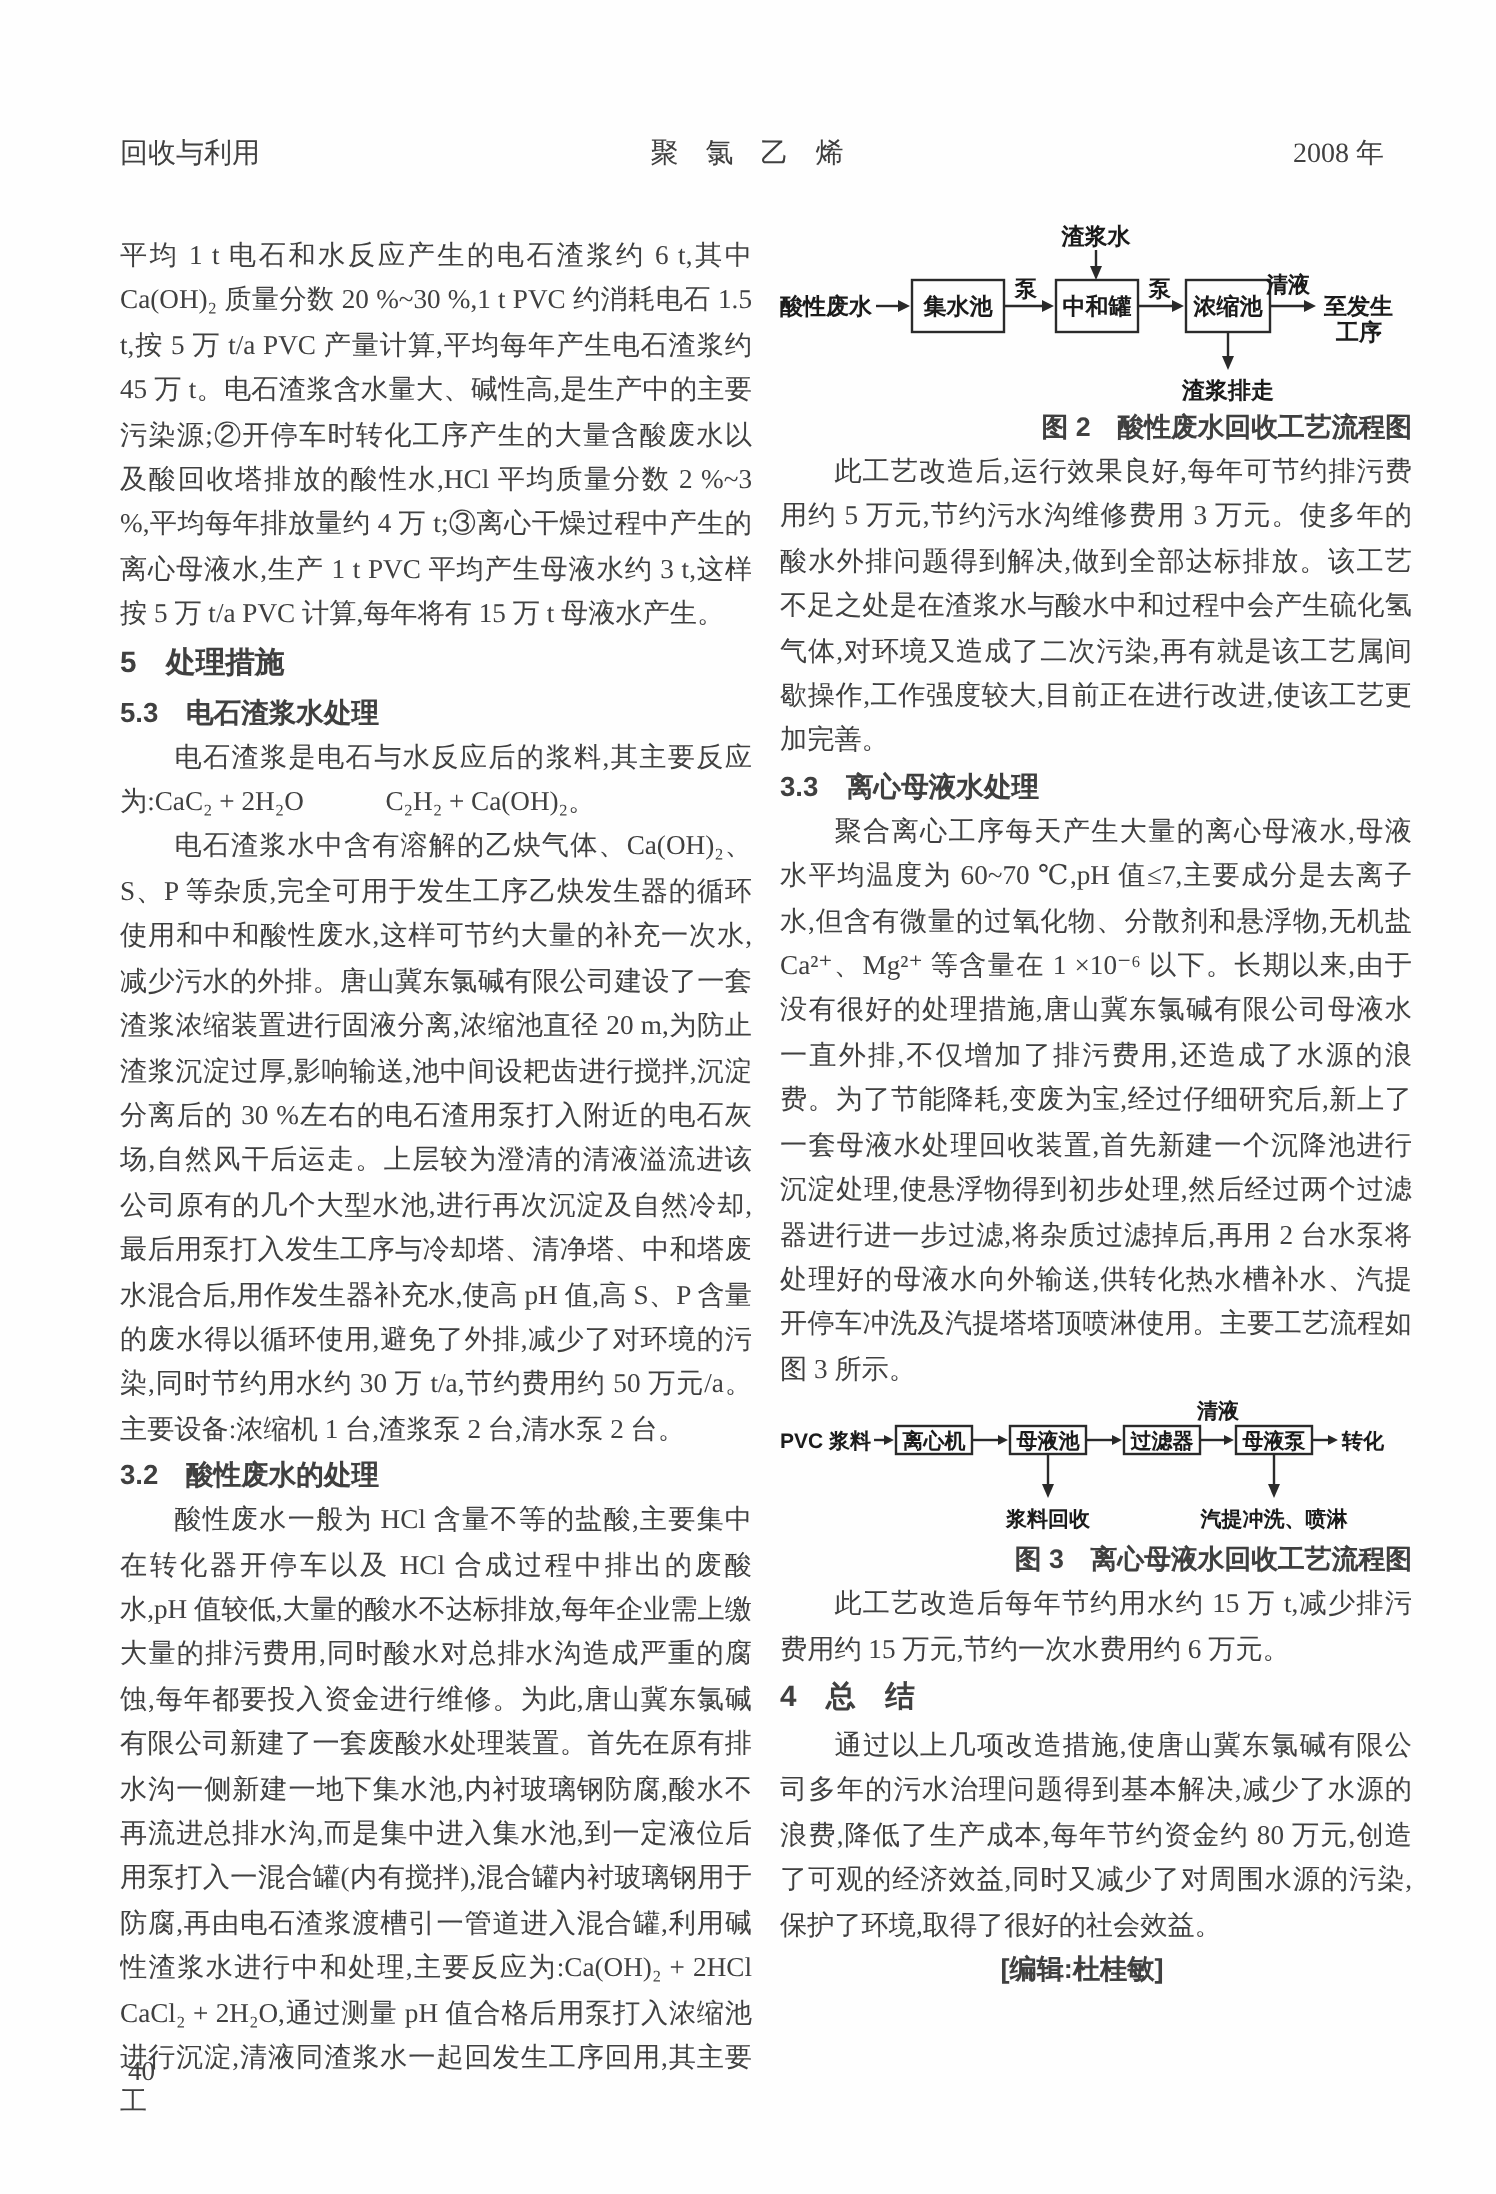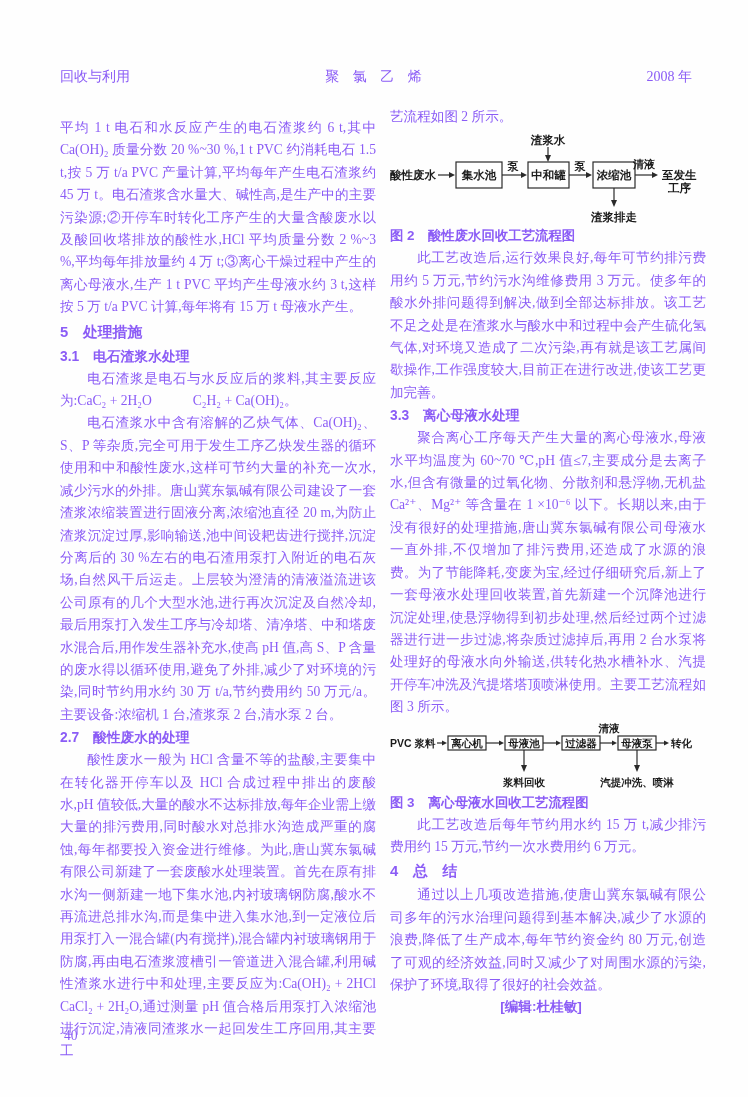--- a/index.html
+++ b/index.html
@@ -2,21 +2,21 @@
 <html lang="zh"><head>
 <meta charset="utf-8">
 <style>
   * { margin:0; padding:0; box-sizing:border-box; }
   html,body { background:#e8e8e8; }
   .page {
     position:relative;
     width:748px; height:1097px;
     background:#fefefe;
     overflow:hidden;
-    color:#8b5cf6;
+    color:#404040;
     font-family:"Liberation Serif","DejaVu Serif",serif;
   }
   
   .hdr { position:absolute; left:60px; top:68px; width:632px; height:20px; font-size:14px; }
   .hdr .h-left  { position:absolute; left:0; top:0; }
   .hdr .h-center{ position:absolute; left:0; right:0; text-align:center; letter-spacing:5px; }
   .hdr .h-right { position:absolute; right:0; top:0; }
   
   .col { position:absolute; top:106px; width:316px; font-size:13.6px; line-height:22.4px; text-align:justify; }
   .col-left  { left:60px;  height:960px; overflow:hidden;margin-top:11px; }
@@ -30,21 +30,21 @@
   }
   h3.sub {
     font-family:"Liberation Sans","DejaVu Sans",sans-serif;
     font-size:13.8px; font-weight:bold; line-height:23px;
     text-align:left;
   }
   .figure { margin:3px 0 0 0; }
   .figure svg { display:block; }
   .fig-caption {
     font-family:"Liberation Sans","DejaVu Sans",sans-serif;
-    font-weight:bold; font-size:13.4px; text-align:left; text-indent:0;
+    font-weight:bold; font-size:13.4px; text-align:right; text-indent:0;
     line-height:22px;
   }
   .diagram-text {
     font-family:"Liberation Sans","DejaVu Sans",sans-serif;
     font-weight:bold; fill:#1b1b1b;
   }
   .d-box { fill:none; stroke:#2a2a2a; stroke-width:1.2; }
   .d-line { stroke:#2a2a2a; stroke-width:1.2; }
   .d-head { fill:#2a2a2a; stroke:none; }
   .editor {
@@ -60,29 +60,28 @@
 
   <div class="hdr">
     <span class="h-left">回收与利用</span>
     <span class="h-center">聚 氯 乙 烯</span>
     <span class="h-right">2008 年</span>
   </div>
 
   <div class="col col-left">
     <p class="noindent">平均 1 t 电石和水反应产生的电石渣浆约 6 t,其中 Ca(OH)₂ 质量分数 20 %~30 %,1 t PVC 约消耗电石 1.5 t,按 5 万 t/a PVC 产量计算,平均每年产生电石渣浆约 45 万 t。电石渣浆含水量大、碱性高,是生产中的主要污染源;②开停车时转化工序产生的大量含酸废水以及酸回收塔排放的酸性水,HCl 平均质量分数 2 %~3 %,平均每年排放量约 4 万 t;③离心干燥过程中产生的离心母液水,生产 1 t PVC 平均产生母液水约 3 t,这样按 5 万 t/a PVC 计算,每年将有 15 万 t 母液水产生。</p>
     <h2 class="sec">5　处理措施</h2>
-    <h3 class="sub">3.1　电石渣浆水处理</h3>
+    <h3 class="sub">5.3　电石渣浆水处理</h3>
     <p>电石渣浆是电石与水反应后的浆料,其主要反应为:CaC₂ + 2H₂O　　　C₂H₂ + Ca(OH)₂。</p>
     <p>电石渣浆水中含有溶解的乙炔气体、Ca(OH)₂、S、P 等杂质,完全可用于发生工序乙炔发生器的循环使用和中和酸性废水,这样可节约大量的补充一次水,减少污水的外排。唐山冀东氯碱有限公司建设了一套渣浆浓缩装置进行固液分离,浓缩池直径 20 m,为防止渣浆沉淀过厚,影响输送,池中间设耙齿进行搅拌,沉淀分离后的 30 %左右的电石渣用泵打入附近的电石灰场,自然风干后运走。上层较为澄清的清液溢流进该公司原有的几个大型水池,进行再次沉淀及自然冷却,最后用泵打入发生工序与冷却塔、清净塔、中和塔废水混合后,用作发生器补充水,使高 pH 值,高 S、P 含量的废水得以循环使用,避免了外排,减少了对环境的污染,同时节约用水约 30 万 t/a,节约费用约 50 万元/a。主要设备:浓缩机 1 台,渣浆泵 2 台,清水泵 2 台。</p>
-    <h3 class="sub">2.7　酸性废水的处理</h3>
+    <h3 class="sub">3.2　酸性废水的处理</h3>
     <p>酸性废水一般为 HCl 含量不等的盐酸,主要集中在转化器开停车以及 HCl 合成过程中排出的废酸水,pH 值较低,大量的酸水不达标排放,每年企业需上缴大量的排污费用,同时酸水对总排水沟造成严重的腐蚀,每年都要投入资金进行维修。为此,唐山冀东氯碱有限公司新建了一套废酸水处理装置。首先在原有排水沟一侧新建一地下集水池,内衬玻璃钢防腐,酸水不再流进总排水沟,而是集中进入集水池,到一定液位后用泵打入一混合罐(内有搅拌),混合罐内衬玻璃钢用于防腐,再由电石渣浆渡槽引一管道进入混合罐,利用碱性渣浆水进行中和处理,主要反应为:Ca(OH)₂ + 2HCl　　CaCl₂ + 2H₂O,通过测量 pH 值合格后用泵打入浓缩池进行沉淀,清液同渣浆水一起回发生工序回用,其主要工</p>
   </div>
 
   <div class="col col-right">
-    <p class="noindent">艺流程如图 2 所示。</p>
 
     <div class="figure">
       <svg width="316" height="94" viewBox="0 0 316 94">
 
         <text class="diagram-text" font-size="11.5" x="158" y="13" text-anchor="middle">渣浆水</text>
         <line class="d-line" x1="158" y1="16" x2="158" y2="25"></line>
         <polygon class="d-head" points="158,31 155,24 161,24"></polygon>
 
         <text class="diagram-text" font-size="11.5" x="0" y="48">酸性废水</text>
         <line class="d-line" x1="48" y1="44" x2="59" y2="44"></line>

